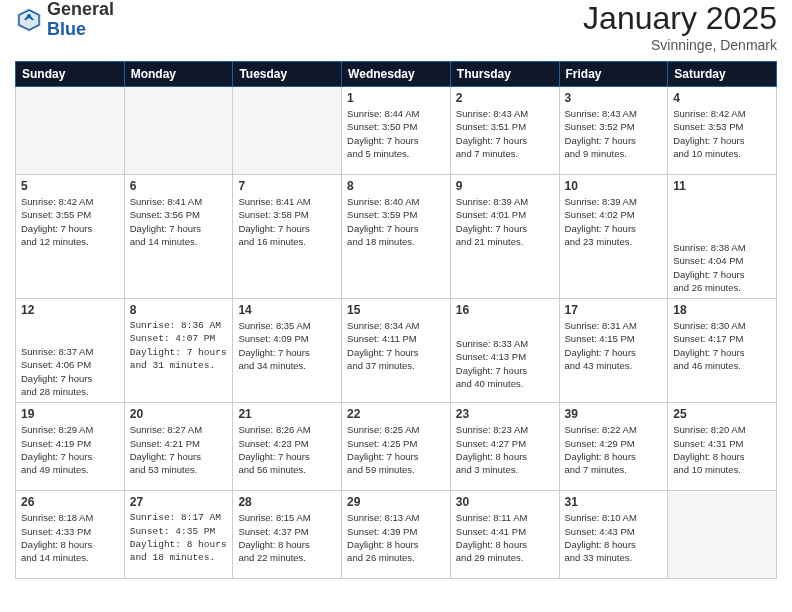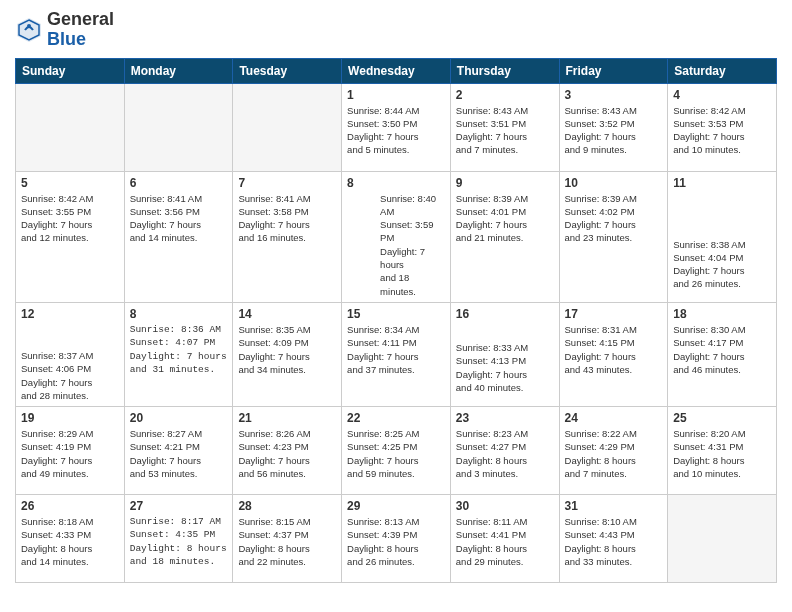--- a/index.html
+++ b/index.html
@@ -7,21 +7,21 @@
       font-family: Arial, sans-serif;
       background: #fff;
       width: 792px;
       height: 612px;
       overflow: hidden;
     }
     .page {
       width: 792px;
       height: 524px;
       background: #fff;
-      padding: 10px 15px;
+      padding: 0 15px;
     }
     .header {
       display: flex;
       justify-content: space-between;
       align-items: flex-start;
       margin-bottom: 8px;
     }
     .logo {
       display: flex;
       align-items: center;
@@ -49,21 +49,21 @@
     .location {
       font-size: 14px;
       color: #555;
     }
     .calendar {
       width: 100%;
       border-collapse: collapse;
       table-layout: fixed;
     }
     .calendar th {
-      background: #0c4a6e;
+      background: #0f172a;
       color: #fff;
       text-align: left;
       padding: 5px 6px;
       font-size: 12px;
       font-weight: bold;
       border: 1px solid #1a5fa8;
     }
     .calendar td {
       border: 1px solid #ccc;
       vertical-align: top;
@@ -97,20 +97,24 @@
       <svg class="logo-icon" viewBox="0 0 28 28">
         <polygon points="14,2 26,8 26,20 14,26 2,20 2,8" fill="#1a5fa8" opacity="0.15"></polygon>
         <polygon points="14,4 24,9 24,19 14,24 4,19 4,9" fill="none" stroke="#1a5fa8" stroke-width="1.5"></polygon>
         <path d="M10,14 Q14,8 18,14" fill="none" stroke="#1a5fa8" stroke-width="2"></path>
         <circle cx="14" cy="10" r="2" fill="#1a5fa8"></circle>
       </svg>
       <div class="logo-text">
         <span class="logo-general">General</span><br>
         <span class="logo-blue">Blue</span>
       </div>
+    </div>
+    <div class="title-block">
+      <div class="month-title">January 2025</div>
+      <div class="location">Svinninge, Denmark</div>
     </div>
   </div>
 
   <table class="calendar">
     <thead>
       <tr>
         <th>Sunday</th>
         <th>Monday</th>
         <th>Tuesday</th>
         <th>Wednesday</th>
@@ -170,21 +174,21 @@
           </td>
           <td>
             <span class="day-number">7</span>
             <div class="day-info" style="white-space: pre-line;">Sunrise: 8:41 AM
 Sunset: 3:58 PM
 Daylight: 7 hours
 and 16 minutes.</div>
           </td>
           <td>
             <span class="day-number">8</span>
-            <div class="day-info" style="white-space: pre-line; margin-left: 33px;">Sunrise: 8:40 AM
+            <div class="day-info" style="white-space: pre-line;">Sunrise: 8:40 AM
 Sunset: 3:59 PM
 Daylight: 7 hours
 and 18 minutes.</div>
           </td>
           <td>
             <span class="day-number">9</span>
             <div class="day-info" style="white-space: pre-line;">Sunrise: 8:39 AM
 Sunset: 4:01 PM
 Daylight: 7 hours
 and 21 minutes.</div>
@@ -285,21 +289,21 @@
 and 59 minutes.</div>
           </td>
           <td>
             <span class="day-number">23</span>
             <div class="day-info" style="white-space: pre-line;">Sunrise: 8:23 AM
 Sunset: 4:27 PM
 Daylight: 8 hours
 and 3 minutes.</div>
           </td>
           <td>
-            <span class="day-number">24</span>
+            <span class="day-number">39</span>
             <div class="day-info" style="white-space: pre-line;">Sunrise: 8:22 AM
 Sunset: 4:29 PM
 Daylight: 8 hours
 and 7 minutes.</div>
           </td>
           <td>
             <span class="day-number">25</span>
             <div class="day-info" style="white-space: pre-line;">Sunrise: 8:20 AM
 Sunset: 4:31 PM
 Daylight: 8 hours

